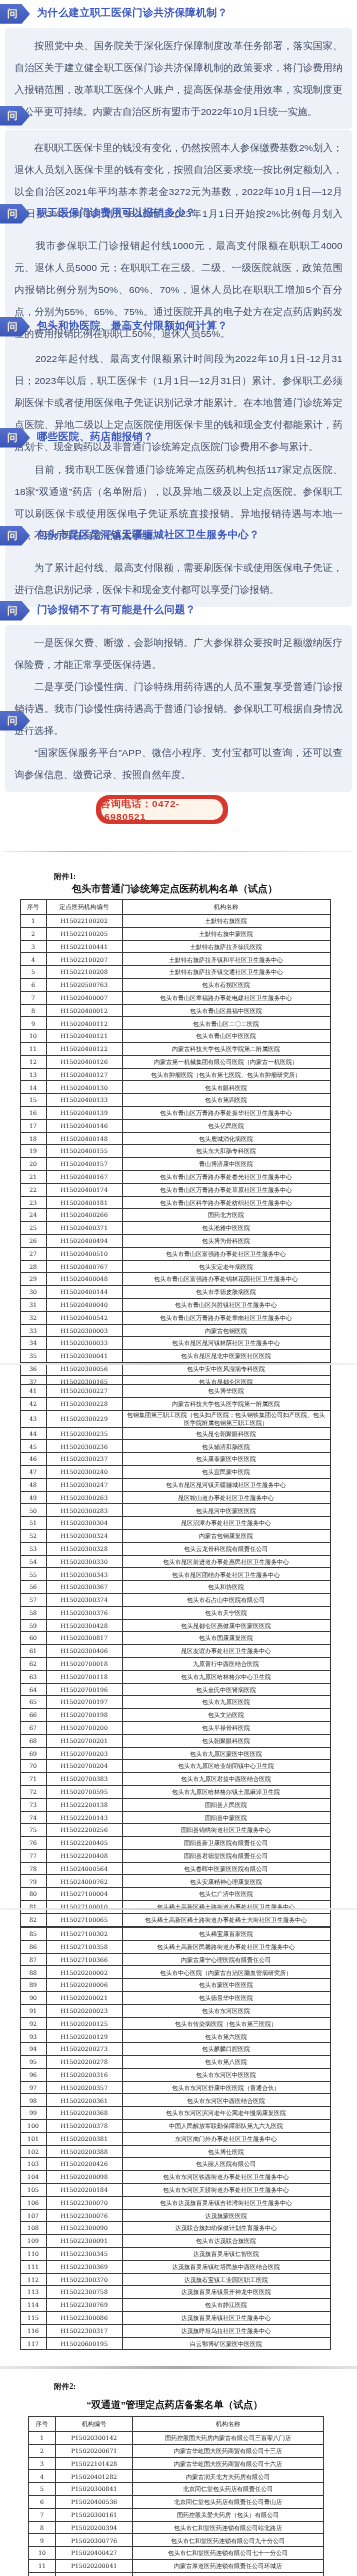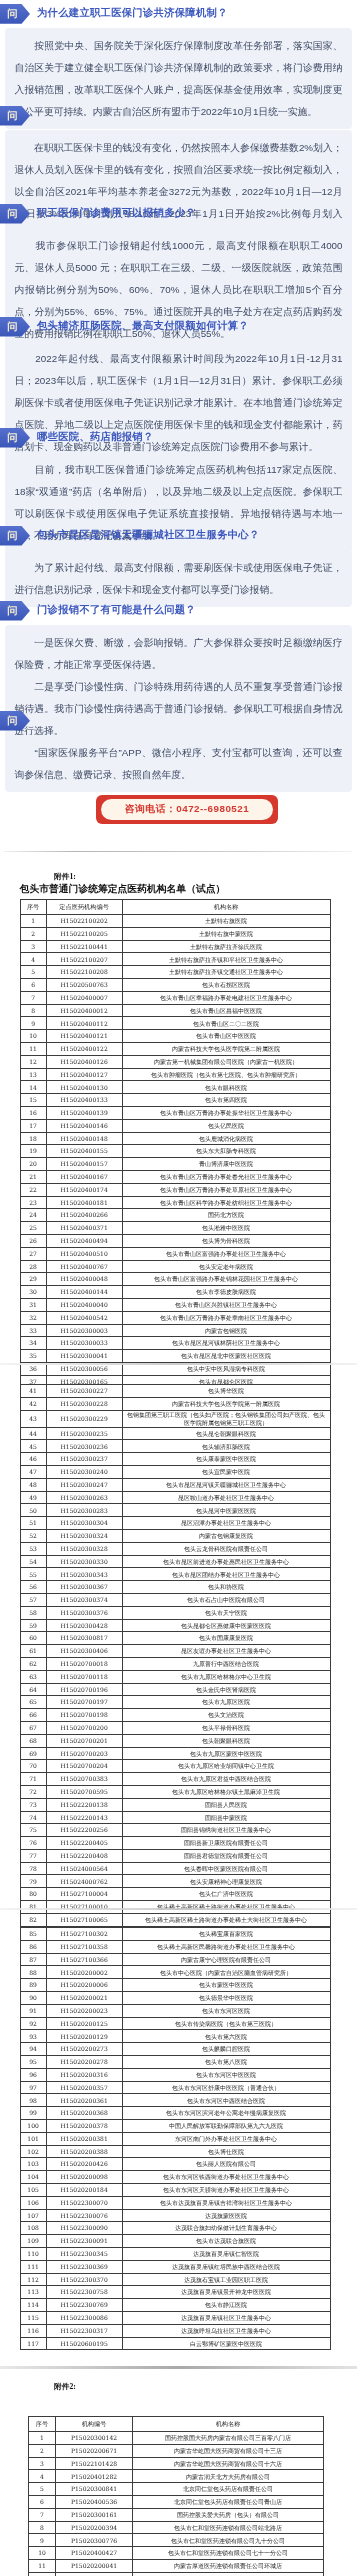--- a/index.html
+++ b/index.html
@@ -16,30 +16,30 @@
   .qtitle{position:absolute;left:37px;top:2.1px;font-size:10.3px;font-weight:bold;color:#3b57bd;
     border-bottom:1px solid #3b57bd;padding-bottom:20px;letter-spacing:0.3px;}
   .hex-b{position:absolute;width:8.2px;height:7.2px;background:#4468cc;
     clip-path:polygon(25% 0,75% 0,100% 50%,75% 100%,25% 100%,0 50%);right:-15.5px;bottom:-2.1px;}
   .hex-y{position:absolute;width:5.7px;height:5.2px;background:#f2b83f;
     clip-path:polygon(25% 0,75% 0,100% 50%,75% 100%,25% 100%,0 50%);right:-18.5px;bottom:5.2px;}
   .qa-panel{position:absolute;left:5.2px;right:5.2px;top:24px;background:#eef1f8;border-radius:4.1px;
     padding:6.7px 9.3px;font-size:9.8px;line-height:22px;color:#3d4963;white-space:pre-line;text-align:justify;}
 
   
-  .hotline-banner{position:absolute;left:96px;top:795px;width:182px;height:29px;background:#d6382e;border-radius:6px;}
+  .hotline-banner{position:absolute;left:96px;top:795px;width:132px;height:29px;background:#d6382e;border-radius:13px;}
   .hotline-banner .pill{position:absolute;left:4.6px;right:4.6px;top:4.1px;bottom:4.1px;background:#fdf4ea;border-radius:11.3px;
     display:flex;align-items:center;justify-content:center;font-size:9.8px;font-weight:bold;color:#d6382e;letter-spacing:0.5px;}
 
   
   .scan-streak{position:absolute;left:4.1px;width:348px;height:1px;background:linear-gradient(90deg,#eee,#b5b5b5 20%,#cfcfcf 70%,#f2f2f2);}
   .page-edge{position:absolute;left:0;width:357px;height:1.5px;background:linear-gradient(90deg,#f2f2f2,#c4c4c4,#f0f0f0);opacity:.85;}
   .page-edge.dark{height:3.1px;background:linear-gradient(90deg,#e5e5e5,#9a9a9a,#dedede);}
   .att-label{position:absolute;left:54px;font-size:7.7px;font-weight:bold;color:#111;font-family:"Liberation Serif",serif;}
-  .att-title{position:absolute;left:19.6px;width:310px;font-size:9.8px;font-weight:bold;color:#111;}
+  .att-title{position:absolute;left:19.6px;width:310px;text-align:center;font-size:9.8px;font-weight:bold;color:#111;}
   .scan-table{position:absolute;border-collapse:collapse;table-layout:fixed;background:#fff;
     font-family:"DejaVu Serif","Liberation Serif",serif;color:#1d1d1d;}
   .scan-table td,.scan-table th{border:0.5px solid #3c3c3c;font-weight:normal;text-align:center;
     font-size:6px;line-height:1.25;height:10.8px;padding:0.5px 2.1px;overflow:hidden;}
   .scan-table th{height:13px;font-size:6.2px;}
   .t-main{left:19.6px;width:310px;}
   .t-main col.c1{width:26px;} .t-main col.c2{width:76px;} .t-main col.c3{width:208px;}
   .t-att2{left:28px;width:295px;}
   .t-att2 col.c1{width:27px;} .t-att2 col.c2{width:77px;} .t-att2 col.c3{width:191px;}
 </style>
@@ -77,21 +77,21 @@
           <span class="qtitle"><span>职工医保门诊费用可以报销多少？</span><span class="hex-b"></span><span class="hex-y"></span></span>
         </div>
         <div class="qa-panel">　　我市参保职工门诊报销起付线1000元，最高支付限额在职职工4000 元、退休人员5000 元；在职职工在三级、二级、一级医院就医，政策范围内报销比例分别为50%、60%、70%，退休人员比在职职工增加5个百分点，分别为55%、65%、75%。通过医院开具的电子处方在定点药店购药发生的费用报销比例在职职工50%、退休人员55%。</div>
       </div>
 
       <div class="qa-block" style="top: 317px;">
         <div class="qa-head">
           <span class="qbadge">
             <i style="font-style:normal">问</i>
           </span>
-          <span class="qtitle"><span>包头辅济肛肠医院、最高支付限额如何计算？</span><span class="hex-b"></span><span class="hex-y"></span></span>
+          <span class="qtitle"><span>包头和协医院、最高支付限额如何计算？</span><span class="hex-b"></span><span class="hex-y"></span></span>
         </div>
         <div class="qa-panel">　　2022年起付线、最高支付限额累计时间段为2022年10月1日-12月31日；2023年以后，职工医保卡（1月1日—12月31日）累计。参保职工必须刷医保卡或者使用医保电子凭证识别记录才能累计。在本地普通门诊统筹定点医院、异地二级以上定点医院使用医保卡里的钱和现金支付都能累计，药店划卡、现金购药以及非普通门诊统筹定点医院门诊费用不参与累计。</div>
       </div>
 
       <div class="qa-block" style="top: 428px;">
         <div class="qa-head">
           <span class="qbadge">
             <i style="font-style:normal">问</i>
           </span>
           <span class="qtitle"><span>哪些医院、药店能报销？</span><span class="hex-b"></span><span class="hex-y"></span></span>
@@ -764,20 +764,21 @@
           <td>117</td>
           <td>H15020600195</td>
           <td>白云鄂博矿区蒙医中医医院</td>
         </tr>
       </tbody>
   </table>
 
   <div class="page-edge dark" style="top:2366px"></div>
 
   <div class="att-label" style="top:2382px">附件2:</div>
+  <div class="att-title" style="top:2399px">“双通道”管理定点药店备案名单（试点）</div>
 
   <table class="scan-table t-att2" style="top:2416px">
     <colgroup>
         <col class="c1">
         <col class="c2">
         <col class="c3">
       </colgroup>
     <thead>
         <tr>
       <th>序号</th>

